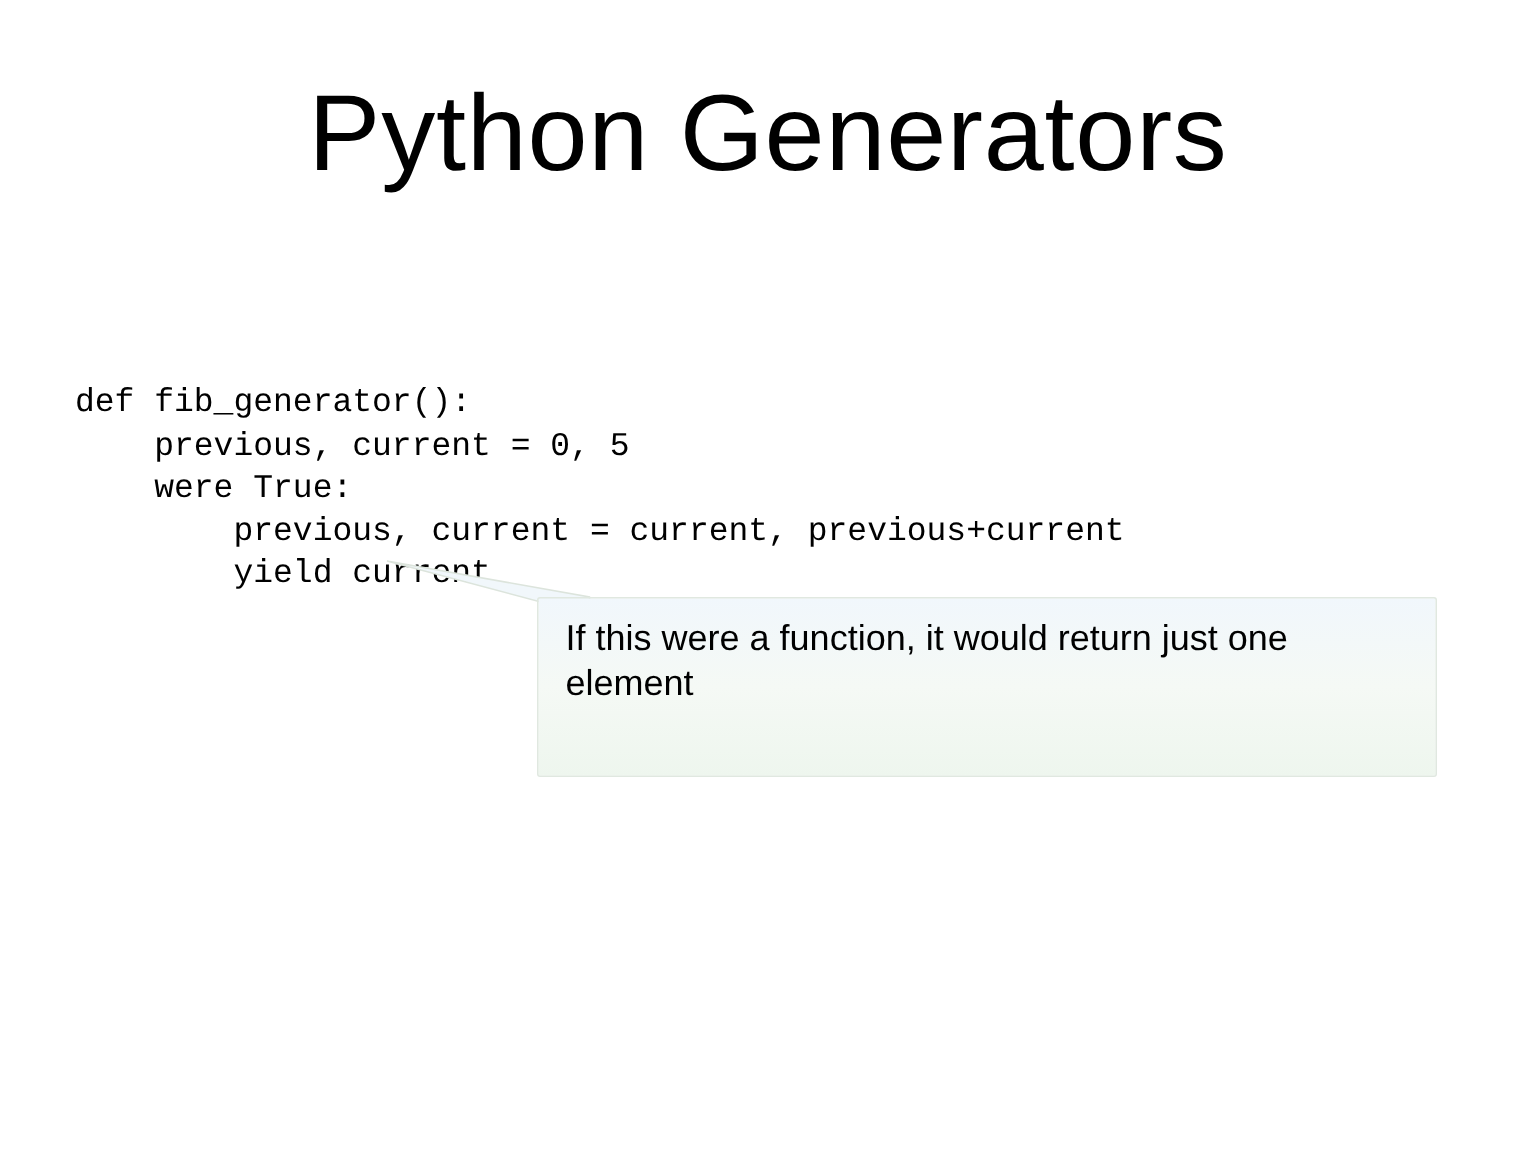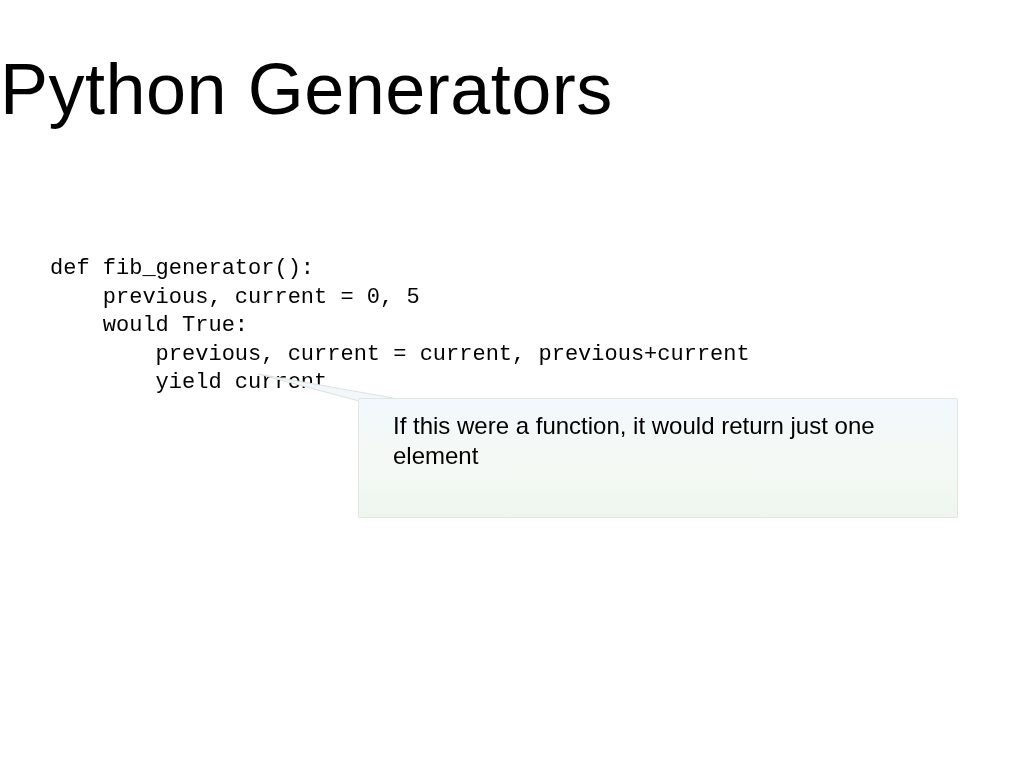--- a/index.html
+++ b/index.html
@@ -1,38 +1,38 @@
 <!DOCTYPE html>
 <html><head>
 <meta charset="utf-8">
 <style>
   * { margin: 0; padding: 0; box-sizing: border-box; }
   html, body { width: 1024px; height: 768px; background: #ffffff; font-family: Arial, Helvetica, sans-serif; overflow: hidden; }
   .slide { position: relative; width: 1024px; height: 768px; }
-  .title { position: absolute; top: 48px; left: 0; width: 100%; text-align: left; font-size: 72px; font-weight: 400; color: #000; letter-spacing: 0.5px; }
+  .title { position: absolute; top: 48px; left: 0; width: 100%; text-align: center; font-size: 72px; font-weight: 400; color: #000; letter-spacing: 0.5px; }
   .code-block {
     position: absolute;
     top: 255px;
     left: 50px;
     font-family: "Courier New", Courier, monospace;
     font-size: 22px;
     line-height: 1.3;
     color: #000;
     white-space: pre;
   }
   .callout {
     position: absolute;
     top: 398px;
     left: 358px;
     width: 600px;
     height: 120px;
     background: linear-gradient(to bottom, #f1f7fc 0%, #f5f9f5 50%, #eef6ee 100%);
     border: 1px solid #e0e8e0;
     border-radius: 2px;
-    padding: 12px 34px;
+    padding: 12px 18px;
     font-size: 24px;
     color: #000;
     line-height: 1.25;
   }
   .tail-svg {
     position: absolute;
     top: 346px;
     left: 248px;
     width: 200px;
     height: 70px;
@@ -41,21 +41,21 @@
 </style>
 </head>
 <body>
 
 <div class="slide">
 
   <h1 class="title">Python Generators</h1>
 
   <div class="code-block"><span>def fib_generator():</span>
 <span>    previous, current = 0, 5</span>
-<span>    would True:</span>
+<span>    were True:</span>
 <span>        previous, current = current, previous+current</span>
 <span>        yield current</span></div>
 
   <svg class="tail-svg" viewBox="0 0 200 70">
     <polygon points="10,28 145,52 145,64" fill="#f1f7fb" stroke="#dce4dc" stroke-width="1"></polygon>
   </svg>
 
   <div class="callout">
     <span>If this were a function, it would return just one element</span>
   </div>

